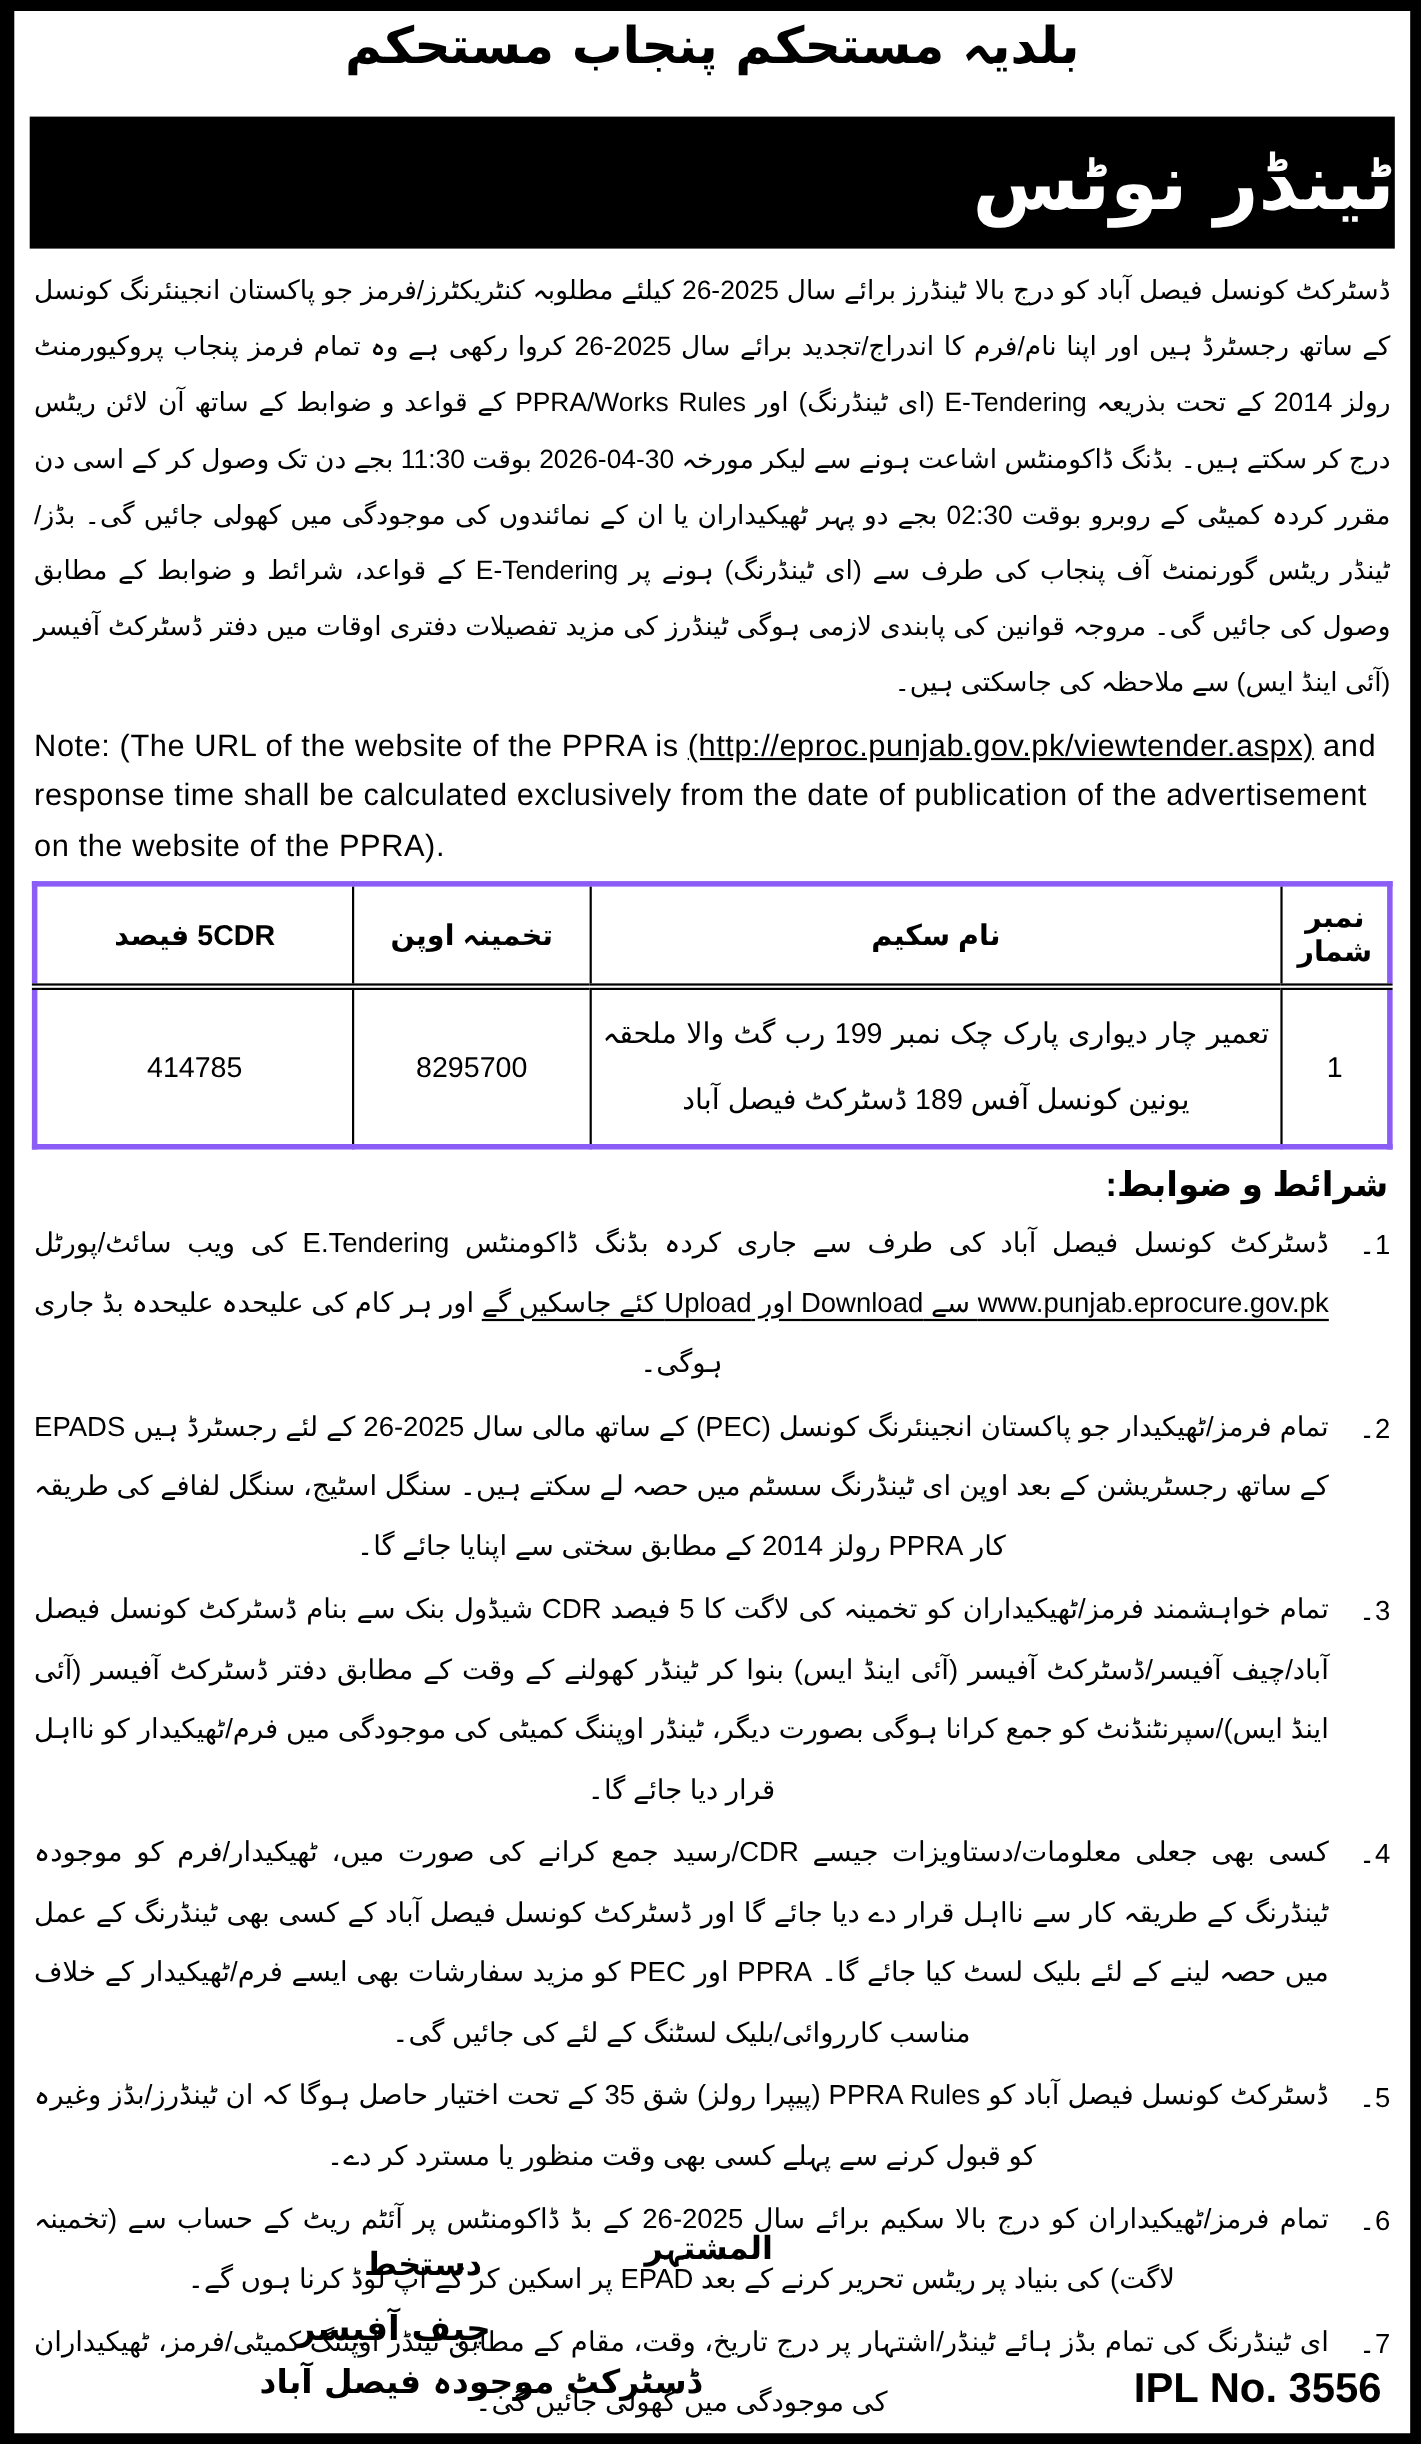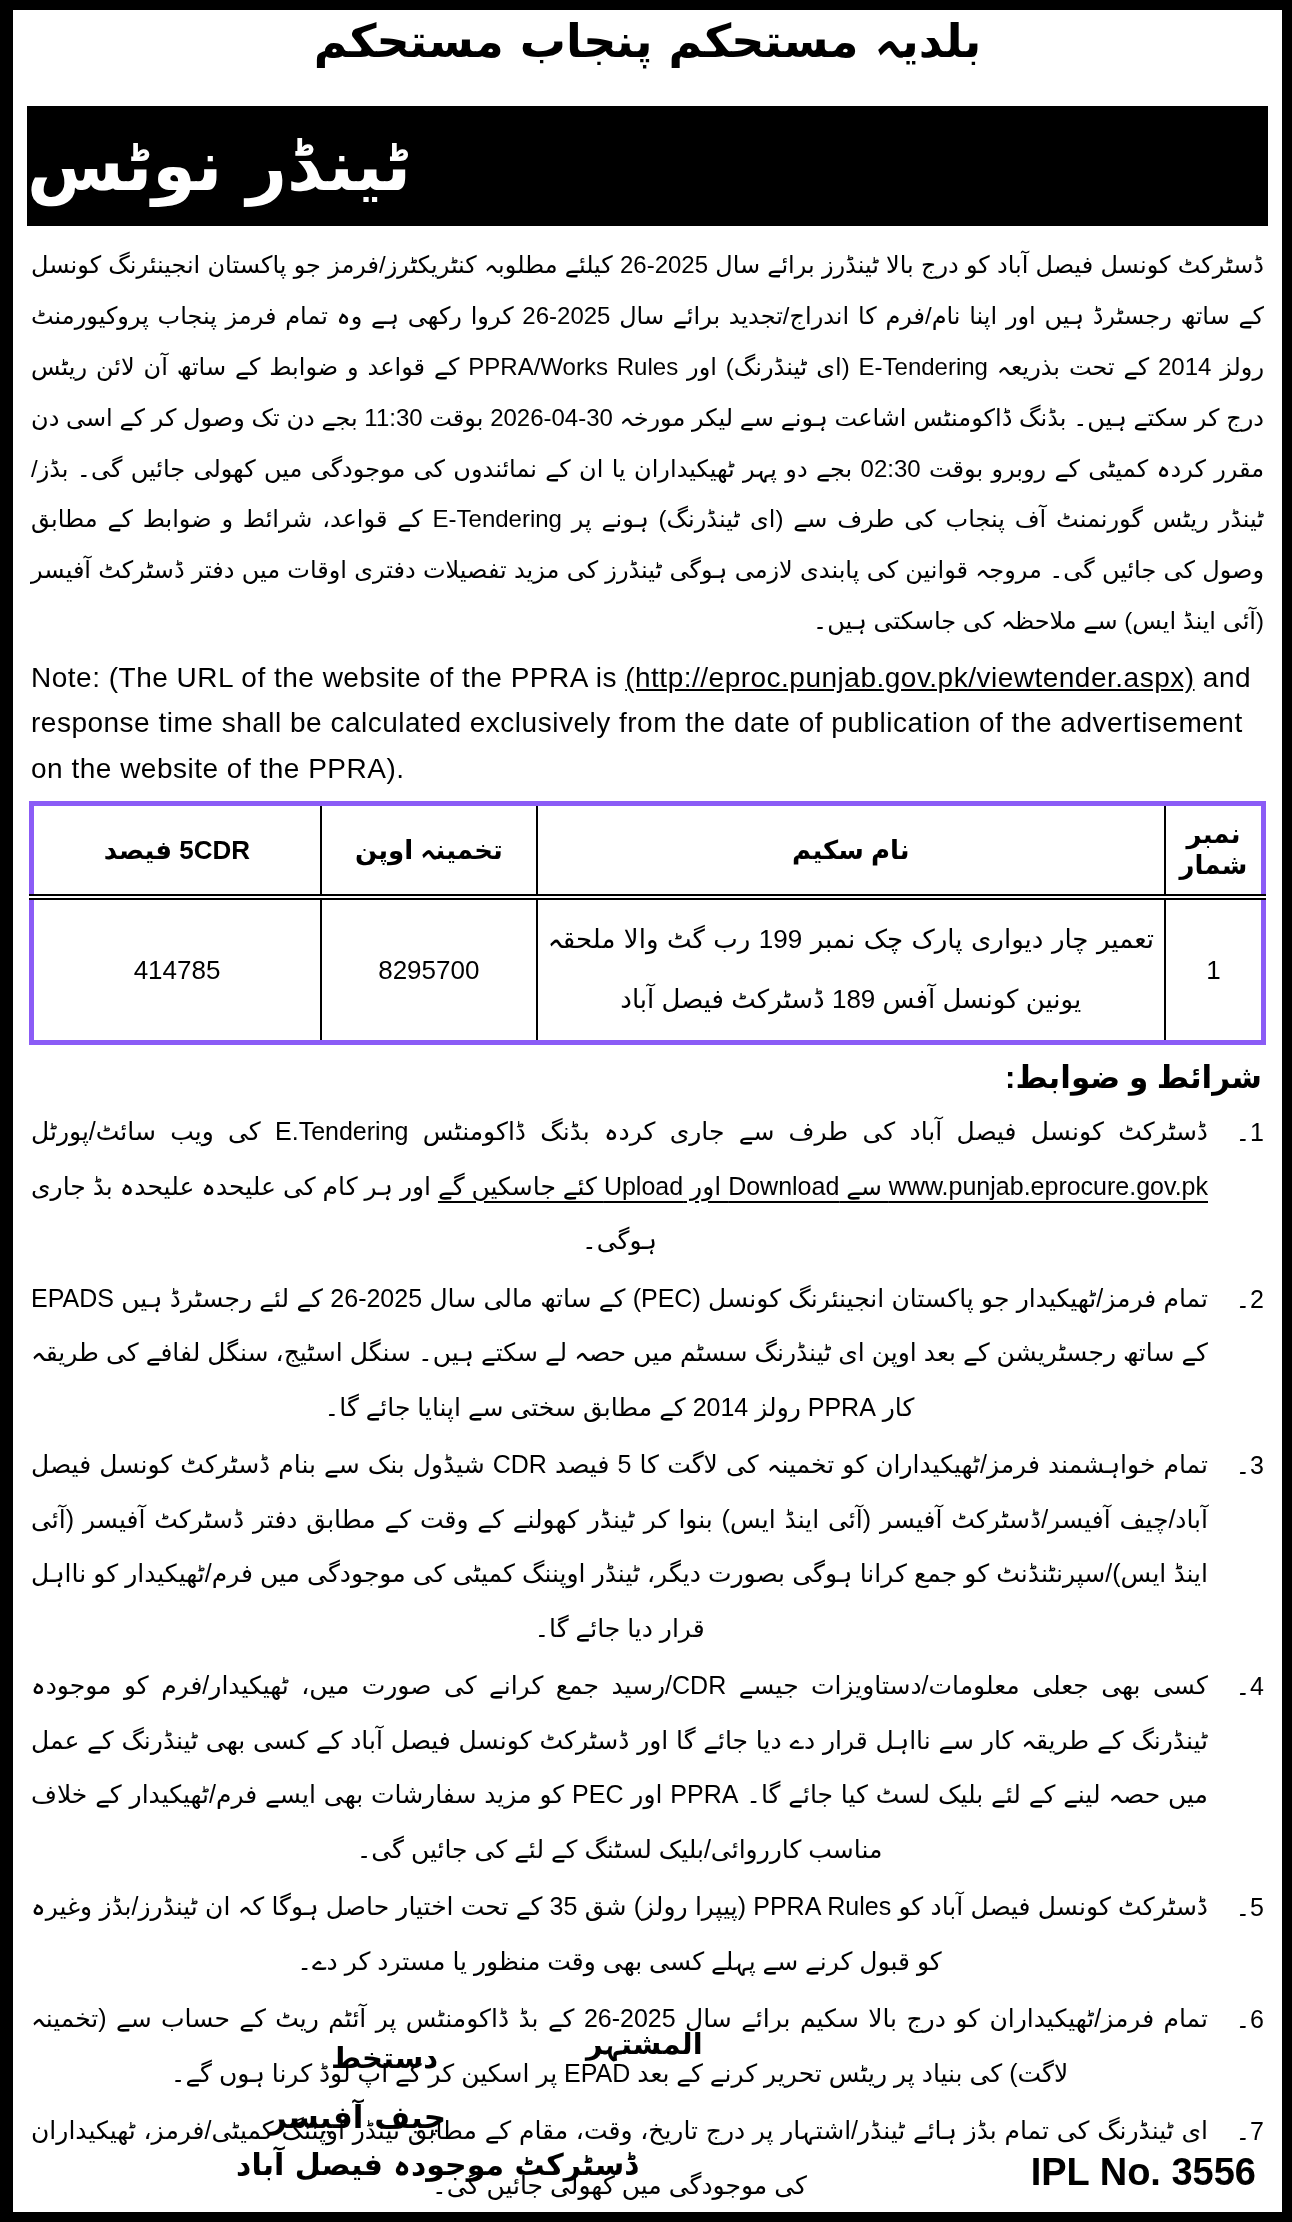--- a/index.html
+++ b/index.html
@@ -10,21 +10,21 @@
     overflow:hidden;
     font-family:"Liberation Sans","DejaVu Sans",sans-serif;
   }
   .masthead{
     text-align:center;padding-top:4px;height:86px;box-sizing:border-box;
     font-size:46px;font-weight:bold;direction:rtl;
     font-family:"DejaVu Sans","Liberation Sans",sans-serif;
   }
   .banner{
     margin:10px 14px 0;background:#000;height:120px;
-    display:flex;align-items:center;justify-content:flex-start;
+    display:flex;align-items:center;justify-content:flex-end;
   }
   .banner-title{
     color:#fff;font-size:70px;font-weight:bold;direction:rtl;
     font-family:"DejaVu Sans","Liberation Sans",sans-serif;
   }
   .intro{
     margin:14px 18px 0;direction:rtl;text-align:justify;
     font-size:24px;line-height:2.12;
   }
   .note{

